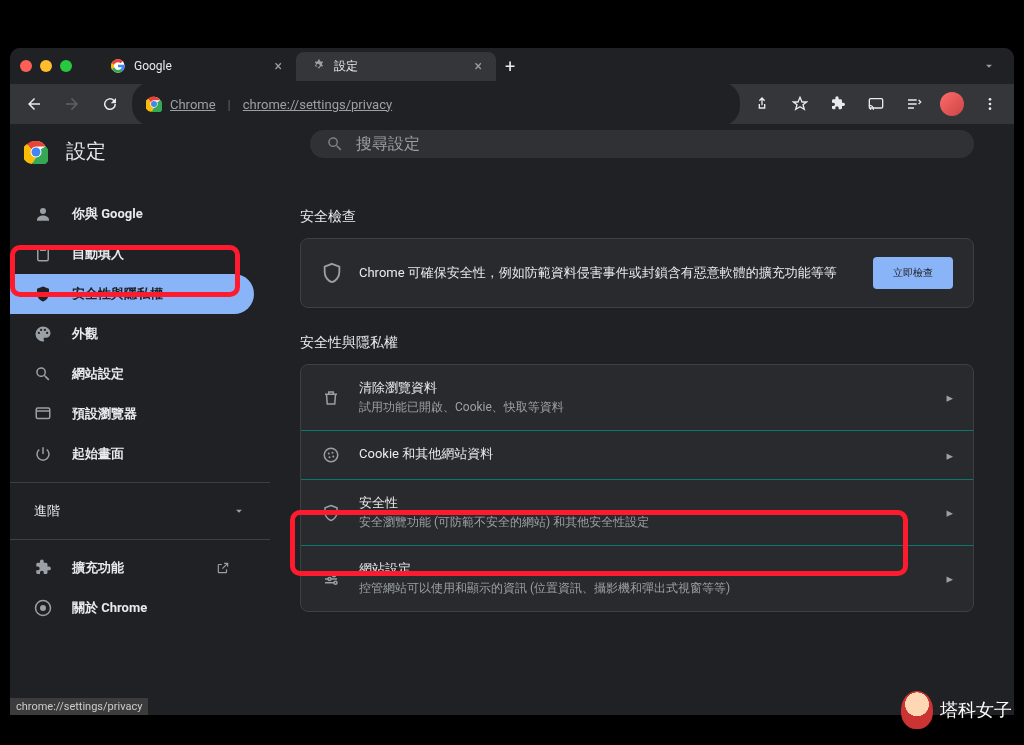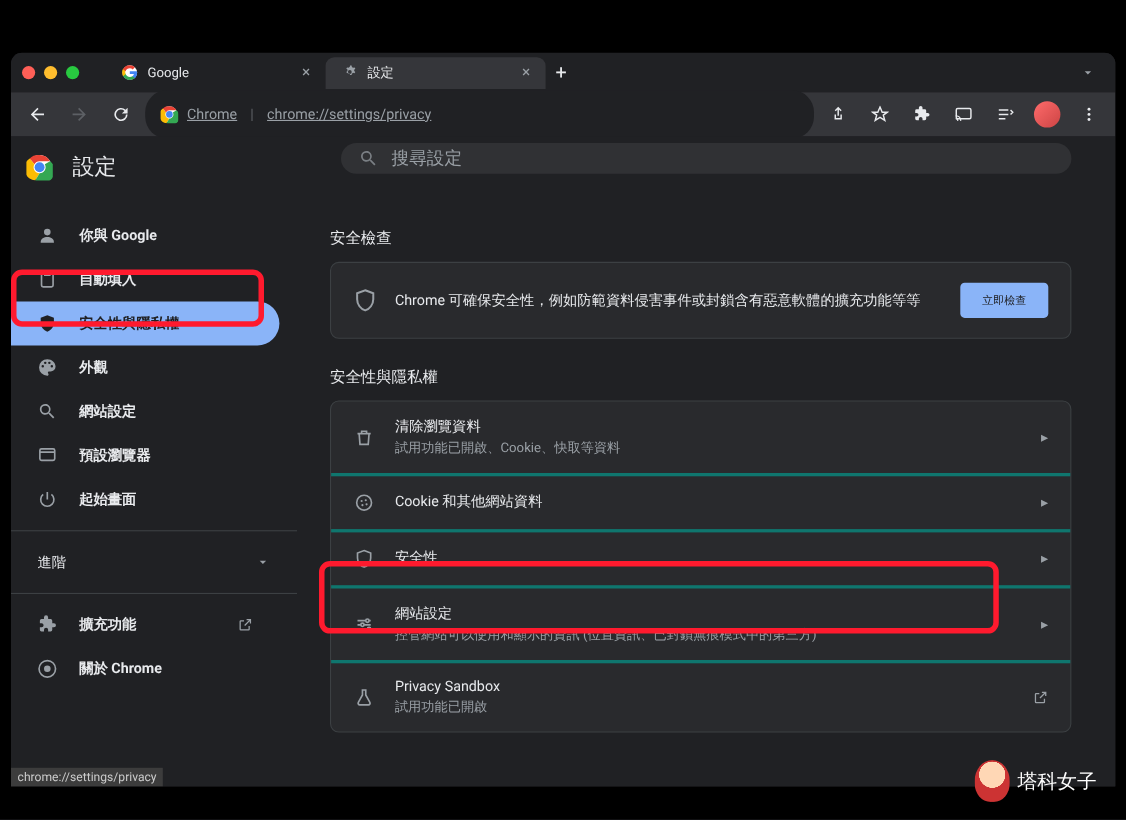--- a/index.html
+++ b/index.html
@@ -56,31 +56,31 @@
 .hl2 { left: 290px; top: 510px; width: 618px; height: 66px; }
 
 
 .main { flex: 1; padding: 70px 40px 10px 30px; overflow-y: auto; color: #e8eaed; }
 .section-title { font-size: 14px; color: #e8eaed; margin: 14px 0 12px; font-weight: 400; }
 .card { background: #292a2d; border-radius: 8px; border: 1px solid #3c4043; }
 .check-row { display: flex; align-items: center; gap: 16px; padding: 18px 20px; }
 .check-row .shield { width: 22px; height: 22px; color: #9aa0a6; }
 .check-text { flex: 1; font-size: 13px; color: #e8eaed; }
 .check-btn { background: #8ab4f8; color: #202124; border: none; padding: 9px 20px; border-radius: 4px; font-size: 10px; font-weight: 500; cursor: pointer; }
-.list-row { display: flex; align-items: center; gap: 18px; padding: 14px 20px; border-top: 3px solid #0f766e; cursor: pointer; }
+.list-row { display: flex; align-items: center; gap: 18px; padding: 14px 20px; border-top: 1px solid #0f766e; cursor: pointer; }
 .list-row:first-child { border-top: none; }
 .list-row .row-icon { width: 20px; height: 20px; color: #9aa0a6; display: flex; align-items: center; justify-content: center; }
 .row-body { flex: 1; }
 .row-title { font-size: 13px; color: #e8eaed; margin-bottom: 2px; }
 .row-sub { font-size: 12px; color: #9aa0a6; }
 .row-arrow { color: #9aa0a6; font-size: 13px; }
 
 .statusbar { position: absolute; left: 0; bottom: 0; background: #3c3c3c; color: #ccc; font-size: 11px; padding: 2px 6px; }
 
-.watermark { position: absolute; right: 27px; bottom: 16px; display: flex; align-items: center; gap: 7px; color: #fff; font-size: 18px; z-index: 20; }
+.watermark { position: absolute; right: 12px; bottom: 16px; display: flex; align-items: center; gap: 7px; color: #fff; font-size: 18px; z-index: 20; }
 .watermark .wm-icon { width: 32px; height: 38px; background: radial-gradient(circle at 50% 35%, #ffd7b5 40%, transparent 41%), #c33; border-radius: 50% 50% 45% 45%; position: relative; }
 
 svg { display: block; }
 </style>
 </head>
 <body>
 
 <div class="window">
 
   <div class="titlebar">
@@ -349,53 +349,38 @@
           <span class="row-arrow">▸</span>
         </div>
         <div class="list-row">
           <span class="row-icon">
               <svg width="18" height="18" viewBox="0 0 24 24" fill="none" stroke="currentColor" stroke-width="2">
                 <path d="M12 2l8 3v6c0 5-3.4 9.7-8 11-4.6-1.3-8-6-8-11V5l8-3z"></path>
               </svg>
             </span>
           <div class="row-body">
             <div class="row-title">安全性</div>
+            <div class="row-sub">安全瀏覽功能 (可防範不安全的網站) 和其他安全性設定</div>
           </div>
           <span class="row-arrow">▸</span>
         </div>
         <div class="list-row">
           <span class="row-icon">
               <svg width="18" height="18" viewBox="0 0 24 24" fill="none" stroke="currentColor" stroke-width="2">
                 <path d="M4 7h10M18 7h2M4 12h4M12 12h8M4 17h12M20 17h0"></path>
                 <circle cx="16" cy="7" r="2"></circle>
                 <circle cx="10" cy="12" r="2"></circle>
                 <circle cx="18" cy="17" r="2"></circle>
               </svg>
             </span>
           <div class="row-body">
             <div class="row-title">網站設定</div>
-            <div class="row-sub">控管網站可以使用和顯示的資訊 (位置資訊、已封鎖無痕模式中的第三方)</div>
+            <div class="row-sub">控管網站可以使用和顯示的資訊 (位置資訊、攝影機和彈出式視窗等等)</div>
           </div>
           <span class="row-arrow">▸</span>
-        </div>
-        <div class="list-row">
-          <span class="row-icon">
-              <svg width="18" height="18" viewBox="0 0 24 24" fill="none" stroke="currentColor" stroke-width="2">
-                <path d="M9 3h6M10 3v6l-5 9a2 2 0 001.7 3h10.6a2 2 0 001.7-3l-5-9V3"></path>
-              </svg>
-            </span>
-          <div class="row-body">
-            <div class="row-title">Privacy Sandbox</div>
-            <div class="row-sub">試用功能已開啟</div>
-          </div>
-          <span class="row-arrow">
-              <svg width="14" height="14" viewBox="0 0 24 24" fill="none" stroke="currentColor" stroke-width="2">
-                <path d="M14 4h6v6M20 4l-9 9M18 14v5a1 1 0 01-1 1H5a1 1 0 01-1-1V7a1 1 0 011-1h5"></path>
-              </svg>
-            </span>
         </div>
       </div>
     </div>
   </div>
 
   <div class="statusbar">chrome://settings/privacy</div>
 </div>
 
 <div class="highlight-box hl1"></div>
 <div class="highlight-box hl2"></div>

